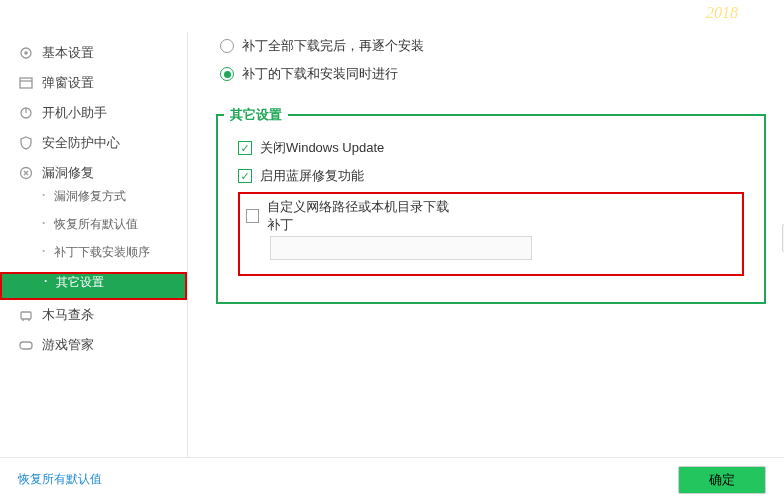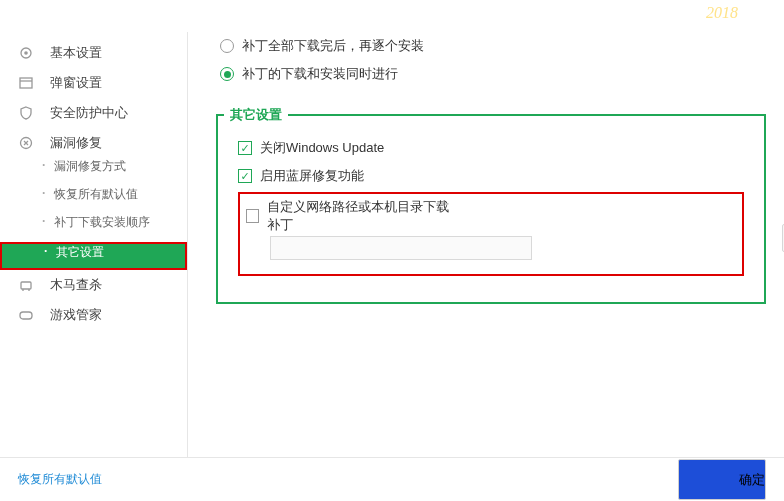--- a/index.html
+++ b/index.html
@@ -7,21 +7,21 @@
   
   .titlebar { height: 32px; background: linear-gradient(to bottom, #e94b3c, #e3433a); color: #fff; display: flex; align-items: center; padding: 0 20px; position: relative; background-image: repeating-linear-gradient(45deg, rgba(255,255,255,0.05) 0 8px, transparent 8px 16px); }
   .titlebar .title { font-size: 14px; }
   .titlebar .year { position: absolute; right: 46px; top: 4px; font-style: italic; font-size: 16px; color: #ffe38a; font-family: cursive; }
   .titlebar .close { position: absolute; right: 10px; top: 6px; width: 18px; height: 18px; cursor: pointer; }
   .titlebar .close svg { width: 18px; height: 18px; }
 
   .body { display: flex; height: calc(501px - 32px - 44px); }
 
   .sidebar { width: 188px; border-right: 1px solid #e6e6e6; padding-top: 6px; background: #fff; }
-  .side-item { display: flex; align-items: center; height: 30px; padding-left: 18px; color: #444; cursor: pointer; font-size: 13px; gap: 16px; }
+  .side-item { display: flex; align-items: center; height: 30px; padding-left: 18px; color: #444; cursor: pointer; font-size: 13px; gap: 8px; }
   .side-item .icon { width: 16px; height: 16px; color: #888; display: inline-flex; align-items: center; justify-content: center; }
   .side-item .icon svg { width: 16px; height: 16px; }
   .side-sub { padding-left: 42px; font-size: 12px; color: #666; height: 28px; display: flex; align-items: flex-start; cursor: pointer; }
   .side-sub::before { content: "·"; margin-right: 8px; color: #aaa; font-weight: bold; }
   .side-sub.active { background: #1fa756; color: #fff; }
   .side-sub.active::before { color: #fff; }
   .red-box { border: 2px solid #d00; }
 
   .content { flex: 1; padding: 0 18px 10px 28px; overflow: hidden; }
 
@@ -37,21 +37,21 @@
   .checkbox { width: 14px; height: 14px; border: 1px solid #1fa756; display: inline-flex; align-items: center; justify-content: center; color: #1fa756; font-size: 11px; line-height: 1; }
   .checkbox.empty { border-color: #999; color: transparent; }
 
   .path-block { border: 2px solid #d00; padding: 8px 280px 14px 6px; margin-top: 2px; position: relative; }
   .path-input { width: 262px; height: 24px; border: 1px solid #d9d9d9; background: #fafafa; margin-left: 24px; margin-top: 6px; padding: 0 6px; font-size: 12px; }
   .select-btn { position: absolute; right: -120px; top: 32px; width: 82px; height: 28px; border: 1px solid #d7d7d7; background: #f7f7f7; font-size: 12px; color: #333; border-radius: 2px; cursor: pointer; }
   .path-wrap { position: relative; }
 
   .footer { position: absolute; left: 0; right: 0; bottom: 0; height: 44px; border-top: 1px solid #e6e6e6; display: flex; align-items: center; justify-content: space-between; padding: 4px 18px; background: #fff; }
   .restore { color: #1f8bd6; font-size: 12px; cursor: pointer; }
-  .ok-btn { width: 88px; height: 41px; border: 1px solid #cfcfcf; background: #1d4ed8; border-radius: 2px; font-size: 13px; cursor: pointer; text-align: right; }
+  .ok-btn { width: 88px; height: 28px; border: 1px solid #cfcfcf; background: #22c55e; border-radius: 2px; font-size: 13px; cursor: pointer; }
 </style>
 </head>
 <body>
 
 <div class="titlebar">
   <span class="title">360设置中心</span>
   <span class="year">2018</span>
   <span class="close">
     <svg viewBox="0 0 18 18">
         <path d="M4 4 L14 14 M14 4 L4 14" stroke="#fff" stroke-width="2" fill="none"></path>
@@ -72,20 +72,29 @@
       <span>基本设置</span>
     </div>
     <div class="side-item">
       <span class="icon">
           <svg viewBox="0 0 16 16">
             <rect x="2" y="3" width="12" height="10" fill="none" stroke="#999" stroke-width="1.3"></rect>
             <line x1="2" y1="6" x2="14" y2="6" stroke="#999" stroke-width="1.3"></line>
           </svg>
         </span>
       <span>弹窗设置</span>
+    </div>
+    <div class="side-item">
+      <span class="icon">
+          <svg viewBox="0 0 16 16">
+            <circle cx="8" cy="8" r="5" fill="none" stroke="#999" stroke-width="1.3"></circle>
+            <line x1="8" y1="3" x2="8" y2="8" stroke="#999" stroke-width="1.3"></line>
+          </svg>
+        </span>
+      <span>开机小助手</span>
     </div>
     <div class="side-item">
       <span class="icon">
           <svg viewBox="0 0 16 16">
             <path d="M8 2 L13 4 V8 C13 11 10.5 13.5 8 14 C5.5 13.5 3 11 3 8 V4 Z" fill="none" stroke="#999" stroke-width="1.3"></path>
           </svg>
         </span>
       <span>安全防护中心</span>
     </div>
     <div class="side-item">

